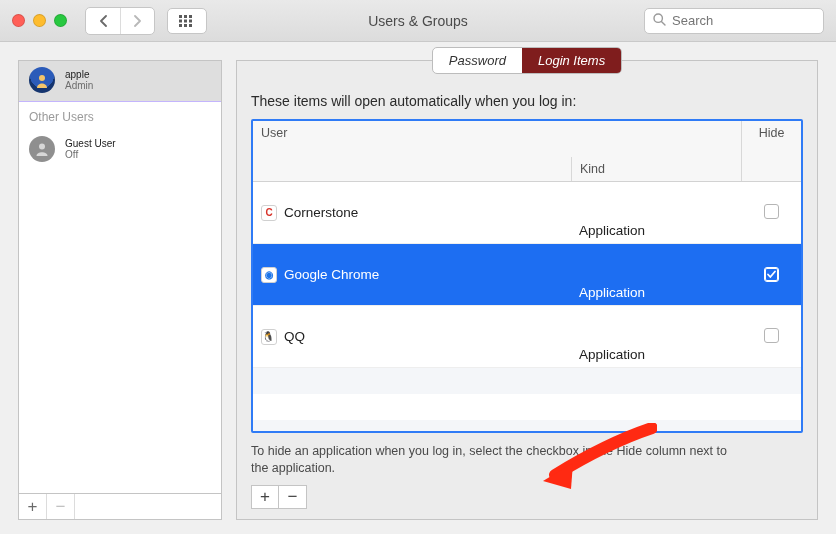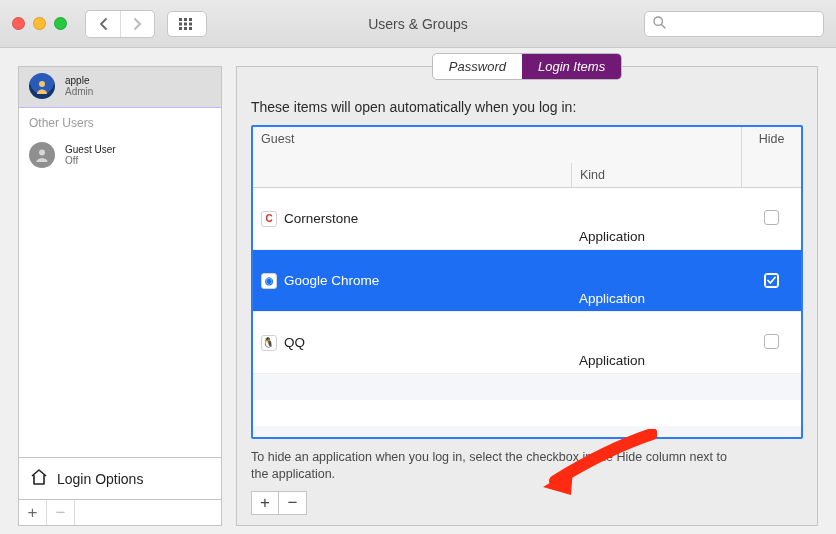--- a/index.html
+++ b/index.html
@@ -1,20 +1,20 @@
 <!DOCTYPE html>
 <html><head>
 <meta charset="utf-8">
 <style>
   * { box-sizing: border-box; margin: 0; padding: 0; font-family: -apple-system, "Helvetica Neue", Arial, sans-serif; }
   body { width: 836px; height: 534px; background: #f0f0f0; overflow: hidden; }
 
   
   .titlebar {
-    height: 48px;
+    height: 42px;
     background: linear-gradient(#e9e9e9,#dcdcdc);
     border-bottom: 1px solid #c9c9c9;
     display: flex; align-items: center; padding: 0 12px;
     position: relative;
   }
   .traffic { display: flex; gap: 8px; margin-right: 18px; }
   .dot { width: 13px; height: 13px; border-radius: 50%; border: 0.5px solid rgba(0,0,0,.15); }
   .dot.red { background:#ff5f57; } .dot.yellow { background:#febc2e; } .dot.green { background:#28c840; }
 
   .nav-group { display:flex; background:#fff; border:1px solid #c6c6c6; border-radius:5px; margin-right:12px; }
@@ -47,21 +47,21 @@
   .login-opts { border-top:1px solid #c4c4c4; padding:9px 10px; display:flex; align-items:center; gap:8px; font-size:14px; color:#222;}
   .sb-footer { border-top:1px solid #c4c4c4; height:26px; display:flex; }
   .sb-footer .sq { width:28px; display:flex; align-items:center; justify-content:center; color:#6a6a6a; font-size:17px; font-weight:300; border-right:1px solid #dcdcdc; }
   .sb-footer .sq.dis { color:#c0c0c0; }
 
   .main { flex:1; border:1px solid #c4c4c4; background:#ececec; padding:14px 14px 10px 14px; display:flex; flex-direction:column; position:relative; }
 
   .tab-wrap { position:absolute; top:-14px; left:0; right:0; display:flex; justify-content:center; }
   .seg { display:flex; border:1px solid #bcbcbc; border-radius:5px; overflow:hidden; background:#fff; }
   .seg .seg-btn { padding:5px 16px; font-size:13px; color:#333;font-style:italic; }
-  .seg .seg-btn.active { background:#701a75; color:#fff; }
+  .seg .seg-btn.active { background:#7f1d1d; color:#fff; }
 
   .instr { margin-top:18px; font-size:14px; color:#2b2b2b; margin-bottom:10px; }
 
   .table-box { border:2px solid #2f7bf6; border-radius:2px; background:#fff; flex:1; display:flex; flex-direction:column; min-height:0; }
   .thead { display:flex; font-size:12.5px; color:#555; border-bottom:1px solid #d2d2d2; background:#f7f7f7; }
   .th, .td { padding:5px 8px; }
   .col-item { flex:1; }
   .col-kind { width:170px;margin-top:36px; }
   .col-hide { width:60px; text-align:center; }
   .th + .th { border-left:1px solid #d8d8d8; }
@@ -127,20 +127,21 @@
 
   <div class="win-title">Users &amp; Groups</div>
 
   <div class="search-wrap">
     <span class="mag">
       <svg width="13" height="13" viewBox="0 0 13 13">
           <circle cx="5.2" cy="5.2" r="4.2" stroke="#9a9a9a" stroke-width="1.4" fill="none"></circle>
           <line x1="8.4" y1="8.4" x2="12" y2="12" stroke="#9a9a9a" stroke-width="1.4" stroke-linecap="round"></line>
         </svg>
     </span>
+    <input type="text" placeholder="Search" style="">
   </div>
 </div>
 
 <div class="content">
 
   <div class="sidebar">
     <div class="user-row sel">
       <div class="avatar apple">
         <svg width="16" height="16" viewBox="0 0 16 16">
             <path d="M3 16 C3 10 13 10 13 16 Z" fill="#f3c56b"></path>
@@ -162,49 +163,41 @@
           </svg>
       </div>
       <div class="user-lines">
         <span class="user-name">Guest User</span>
         <span class="user-sub">Off</span>
       </div>
     </div>
 
     <div class="sidebar-spacer"></div>
 
-    <div class="login-opts">
-      <span>
-        <svg width="20" height="20" viewBox="0 0 20 20">
-            <path d="M3 9 L10 3 L17 9 M5 8.2 V17 H15 V8.2" stroke="#222" stroke-width="1.6" fill="none" stroke-linejoin="round"></path>
-          </svg>
-      </span>
-      <span>Login Options</span>
-    </div>
 
     <div class="sb-footer">
       <div class="sq">+</div>
       <div class="sq dis">−</div>
     </div>
   </div>
 
   <div class="main">
 
     <div class="tab-wrap">
       <div class="seg">
         <div class="seg-btn">Password</div>
         <div class="seg-btn active">Login Items</div>
       </div>
     </div>
 
     <div class="instr">These items will open automatically when you log in:</div>
 
     <div class="table-box">
       <div class="thead">
-        <div class="th col-item">Guest</div>
+        <div class="th col-item">User</div>
         <div class="th col-kind">Kind</div>
         <div class="th col-hide">Hide</div>
       </div>
       <div class="tbody" id="tbody">
           <div class="tr">
             <div class="td col-item">
               <span class="app-ico" style="background: rgb(255, 255, 255); color: rgb(216, 51, 42); border: 1px solid rgb(208, 208, 208);">C</span>
               <span>Cornerstone</span>
             </div>
             <div class="td col-kind">Application</div>

